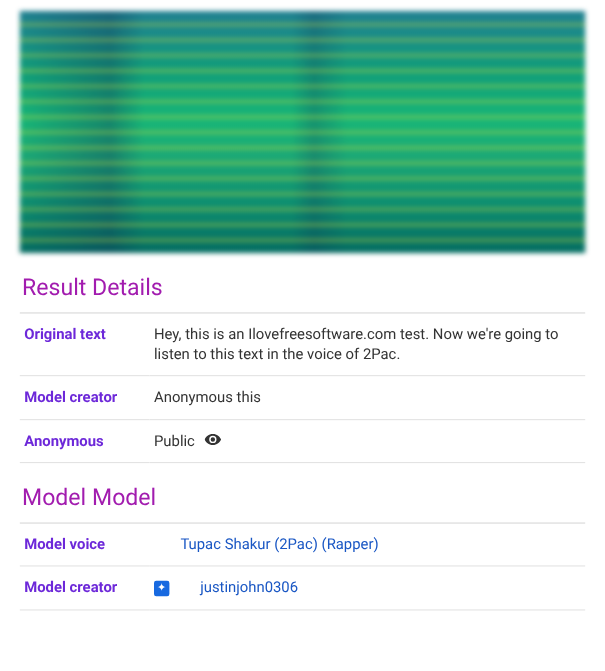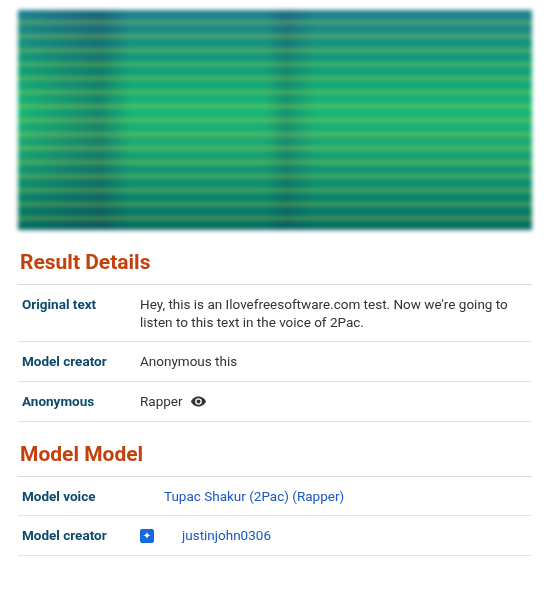--- a/index.html
+++ b/index.html
@@ -41,42 +41,42 @@
         #2aa578 60%,
         #1a8a70 80%,
         #0f6a60 100%);
     filter: blur(2.2px) saturate(1.15);
   }
   .sections {
     padding: 0 18px 8px 18px;
   }
   .section-title {
     font-size: 21px;
-    font-weight: 700;
-    color: #c2410c;
+    font-weight: 400;
+    color: #a21caf;
     padding: 20px 2px 10px 2px;
     border-bottom: 1px solid #d7d7d7;
   }
   table.detail {
     width: 100%;
     border-collapse: collapse;
     table-layout: fixed;
   }
   table.detail col.label-col { width: 118px; }
   table.detail tr { border-bottom: 1px solid #e3e3e3; }
   table.detail td {
     padding: 10px 4px 10px 4px;
     font-size: 13.5px;
     line-height: 1.35;
     vertical-align: top;
     color: #333;
   }
   table.detail td.label {
     font-weight: 700;
-    color: #0c4a6e;
+    color: #6d28d9;
     font-size: 13.5px;
   }
   .value-link {
     color: #1a57c4;
     text-decoration: none;
     margin-left: 24px;
   }
   .creator-badge {
     display: inline-block;
     width: 14px;
@@ -114,21 +114,21 @@
       <td class="label">Original text</td>
       <td>Hey, this is an Ilovefreesoftware.com test. Now we're going to listen to this text in the voice of 2Pac.</td>
     </tr>
     <tr>
       <td class="label">Model creator</td>
       <td>Anonymous this</td>
     </tr>
     <tr>
       <td class="label">Anonymous</td>
       <td>
-        <span>Rapper</span>
+        <span>Public</span>
         <span class="eye-icon">
           <svg width="15" height="11" viewBox="0 0 24 16">
             <path d="M12 0C6 0 1.7 3.9 0 8c1.7 4.1 6 8 12 8s10.3-3.9 12-8c-1.7-4.1-6-8-12-8zm0 13.3A5.3 5.3 0 1 1 12 2.7a5.3 5.3 0 0 1 0 10.6zm0-8.5a3.2 3.2 0 1 0 0 6.4 3.2 3.2 0 0 0 0-6.4z" fill="#333"></path>
           </svg>
         </span>
       </td>
     </tr>
   </tbody>
     </table>
 

